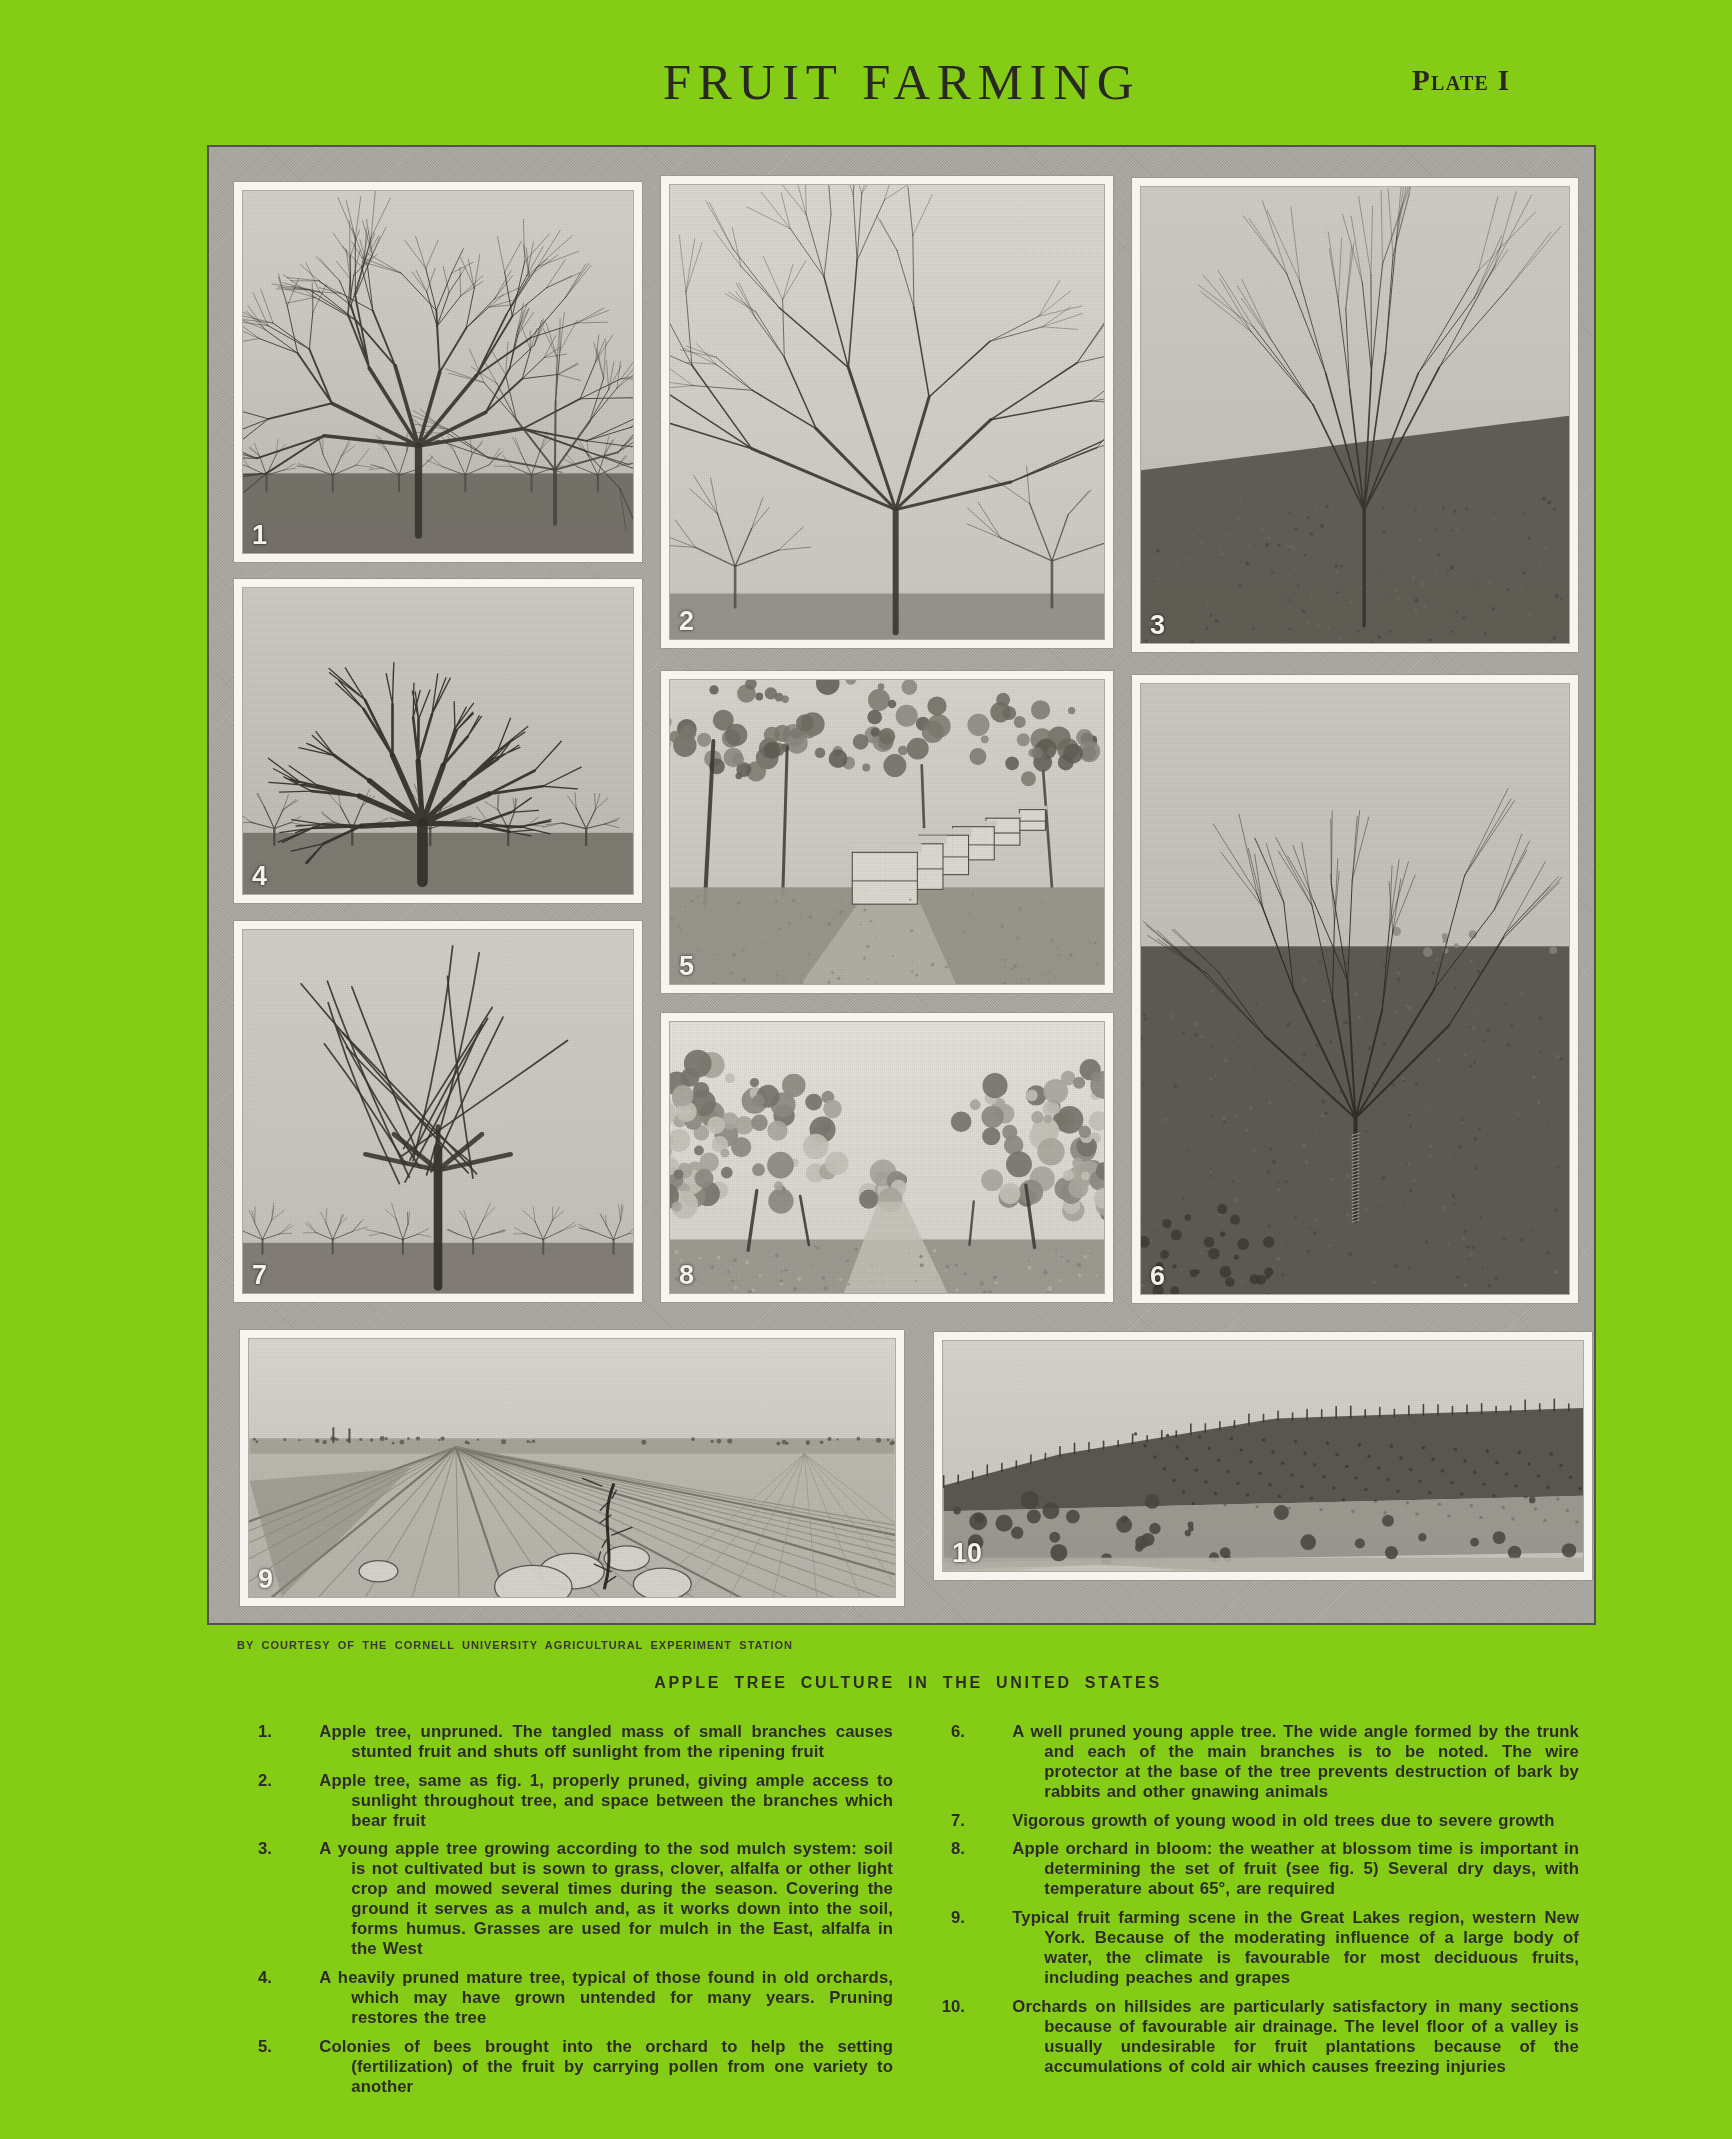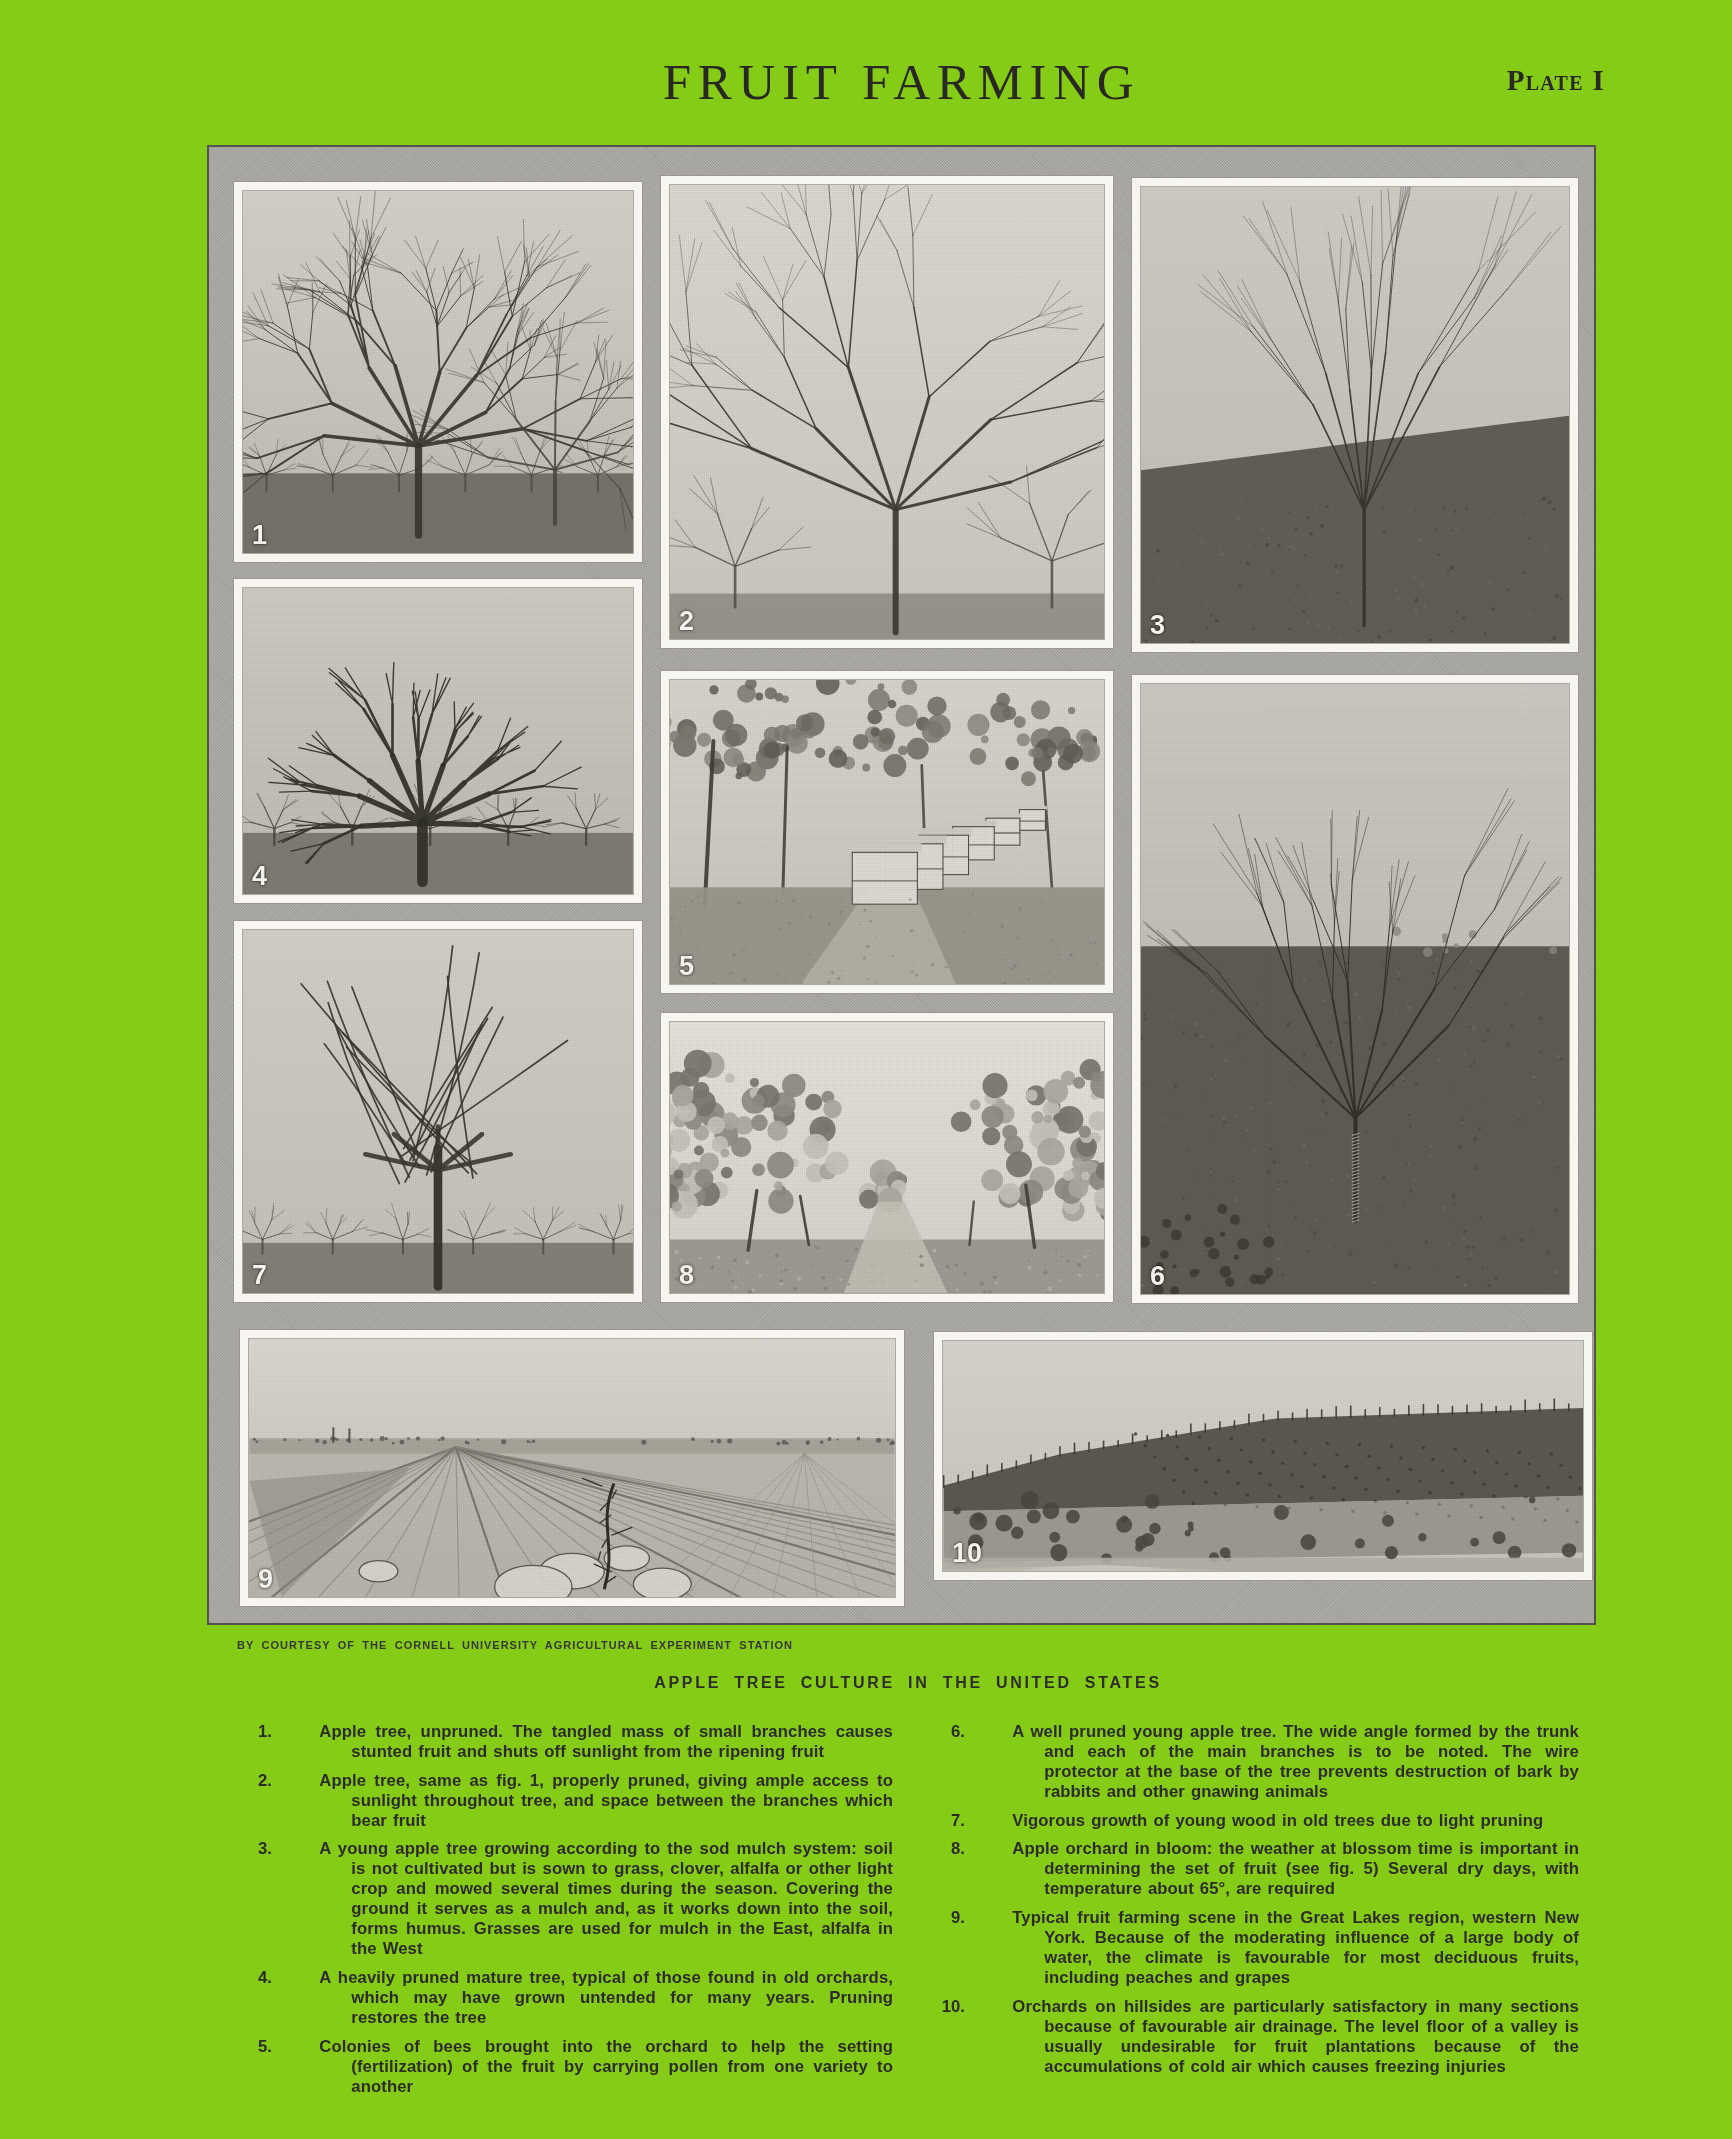--- a/index.html
+++ b/index.html
@@ -3,21 +3,21 @@
 <meta charset="utf-8">
 <title>FRUIT FARMING — Plate I</title>
 <style>
   html,body{margin:0;padding:0;}
   body{width:1732px;height:2140px;background:#f1efeb;font-family:"Liberation Sans",sans-serif;color:#2b2a26;}
   .page{position:relative;width:1732px;height:2140px;background:#84cc16;overflow:hidden;}
 
   
   .title{position:absolute;left:207px;top:53px;width:1389px;text-align:center;
     font-family:"Liberation Serif",serif;font-size:51px;font-weight:500;letter-spacing:6.7px;color:#2a2822;}
-  .plate-label{position:absolute;left:1412px;top:64px;width:193px;text-align:right;
+  .plate-label{position:absolute;left:1412px;top:64px;width:193px;text-align:left;
     font-family:"Liberation Serif",serif;font-variant-caps:small-caps;font-size:29px;font-weight:600;letter-spacing:1.3px;color:#2a2822;}
 
   
   .plate{position:absolute;left:207px;top:145px;width:1389px;height:1480px;box-sizing:border-box;
     background-color:#a8a6a0;
     background-image:repeating-linear-gradient(45deg,rgba(255,255,255,.13) 0 0.7px,transparent 0.7px 2px),
                      repeating-linear-gradient(-45deg,rgba(40,38,32,.10) 0 0.7px,transparent 0.7px 2px);
     border:2px solid #55524b;}
 
   .photo{position:absolute;margin:0;box-sizing:border-box;background:#f6f5f0;padding:8.7px;box-shadow:0 0 0 0.7px rgba(90,88,80,.25);}
@@ -1486,21 +1486,21 @@
           <span class="txt">Colonies of bees brought into the orchard to help the setting (fertilization) of the fruit by carrying pollen from one variety to another</span>
         </div>
     </div>
     <div class="col right">
       <div class="cap">
           <span class="cnum">6.</span>
           <span class="txt">A well pruned young apple tree. The wide angle formed by the trunk and each of the main branches is to be noted. The wire protector at the base of the tree prevents destruction of bark by rabbits and other gnawing animals</span>
         </div>
       <div class="cap">
           <span class="cnum">7.</span>
-          <span class="txt">Vigorous growth of young wood in old trees due to light pruning</span>
+          <span class="txt">Vigorous growth of young wood in old trees due to severe growth</span>
         </div>
       <div class="cap">
           <span class="cnum">8.</span>
           <span class="txt">Apple orchard in bloom: the weather at blossom time is important in determining the set of fruit (see fig. 5)  Several dry days, with temperature about 65°, are required</span>
         </div>
       <div class="cap">
           <span class="cnum">9.</span>
           <span class="txt">Typical fruit farming scene in the Great Lakes region, western New York. Because of the moderating influence of a large body of water, the climate is favourable for most deciduous fruits, including peaches and grapes</span>
         </div>
       <div class="cap">

